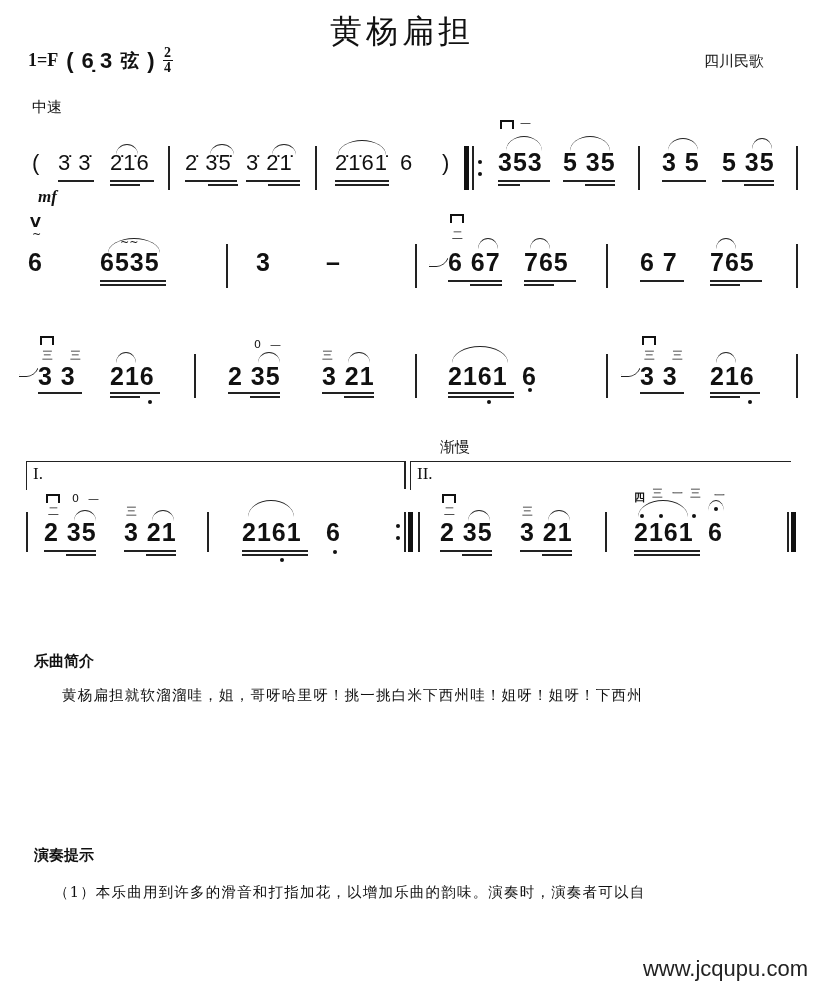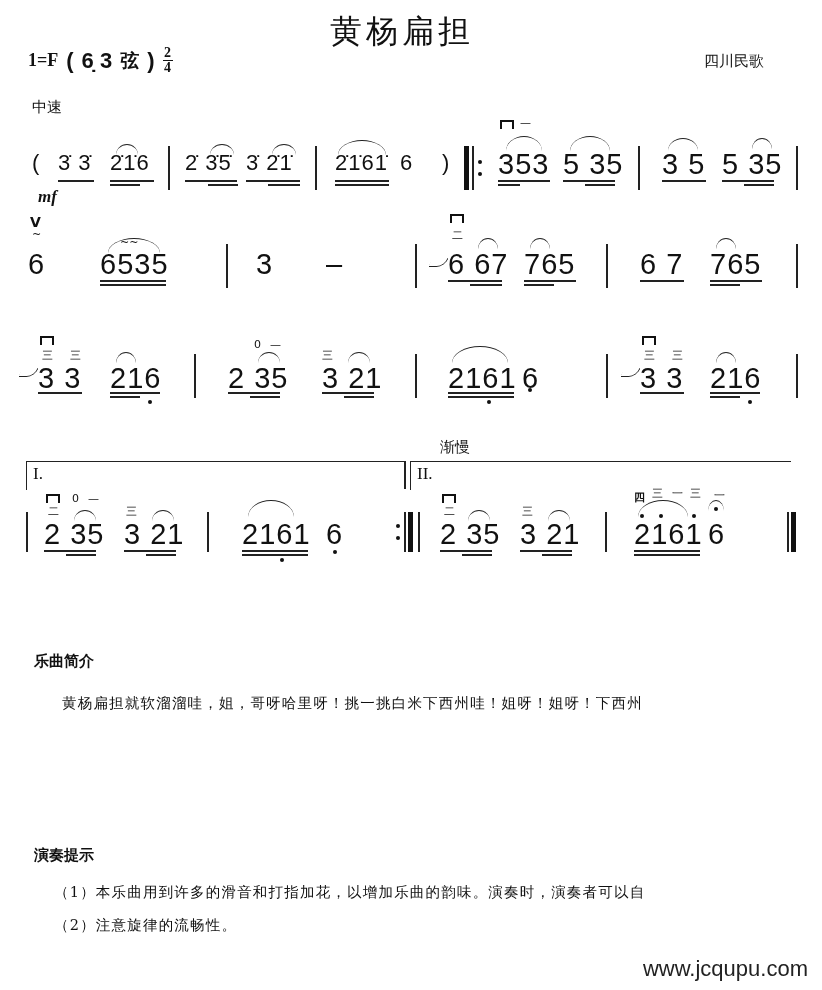--- a/index.html
+++ b/index.html
@@ -6,21 +6,21 @@
   body { width: 822px; height: 990px; position: relative; overflow: hidden; color: #111; font-family: "DejaVu Sans", sans-serif; }
   .abs { position: absolute; }
   .title { left: 330px; top: 10px; font-family: "DejaVu Serif", serif; font-size: 32px; letter-spacing: 4px; color: #111; }
   .key { left: 28px; top: 46px; font-family: "Liberation Serif", serif; font-size: 18px; font-weight: bold; display: flex; align-items: center; gap: 8px; }
   .key .tuning { font-family: "Liberation Sans", sans-serif; font-size: 22px; font-weight: bold; }
   .frac { display: inline-flex; flex-direction: column; align-items: center; font-size: 14px; line-height: 14px; font-weight: bold; }
   .frac .bar { width: 10px; border-top: 1.5px solid #111; }
   .origin { right: 58px; top: 52px; font-size: 15px; }
   .tempo { left: 32px; top: 98px; font-size: 15px; }
   .staff { position: absolute; left: 0; width: 822px; height: 60px; }
-  .note { position: absolute; font-family: "Liberation Sans", sans-serif; font-weight: normal; font-size: 29px; letter-spacing: 1px; color: #111; white-space: nowrap; }
+  .note { position: absolute; font-family: "Liberation Sans", sans-serif; font-weight: bold; font-size: 25px; letter-spacing: 1px; color: #111; white-space: nowrap; }
   .note.light { font-weight: normal; font-size: 22px; }
   .bar { position: absolute; width: 2px; background: #222; }
   .thick { position: absolute; width: 5px; background: #111; }
   .uline { position: absolute; height: 1.5px; background: #222; }
   .slur { position: absolute; border-top: 1.5px solid #222; border-radius: 50% 50% 0 0 / 100% 100% 0 0; height: 10px; }
   .dot { position: absolute; width: 4px; height: 4px; border-radius: 50%; background: #111; }
   .mark { position: absolute; font-size: 11px; color: #111; }
   .bow { position: absolute; width: 10px; height: 7px; border: 2.5px solid #111; border-bottom: none; }
   .grace { position: absolute; width: 16px; height: 8px; border-bottom: 1.5px solid #222; border-right: 1.5px solid #222; border-radius: 0 0 10px 0; transform: skewX(-20deg); }
   .volta { position: absolute; border-top: 1.5px solid #222; border-left: 1.5px solid #222; height: 28px; }
@@ -256,22 +256,21 @@
   <div class="slur" style="left:708px;top:10px;width:16px;"></div>
   <div class="dot" style="left:714px;top:17px;"></div>
   <div class="uline" style="left:634px;top:60px;width:66px;"></div>
   <div class="uline" style="left:634px;top:64px;width:66px;"></div>
   <div class="bar" style="left:787px;top:22px;height:40px;width:1.5px;"></div>
   <div class="thick" style="left:791px;top:22px;height:40px;"></div>
 </div>
 
 <div class="section-title" style="top:652px;">乐曲简介</div>
 <div class="para" style="top:680px;">
-  <div style="text-indent:28px;margin-top:8px;">黄杨扁担就软溜溜哇，姐，哥呀哈里呀！挑一挑白米下西州哇！姐呀！姐呀！下西州</div>
+  <div style="text-indent:28px;">黄杨扁担就软溜溜哇，姐，哥呀哈里呀！挑一挑白米下西州哇！姐呀！姐呀！下西州</div>
 </div>
 
 <div class="section-title" style="top:846px;">演奏提示</div>
 <div class="para" style="top:876px;line-height:33px;">
   <div style="text-indent:20px;">（1）本乐曲用到许多的滑音和打指加花，以增加乐曲的韵味。演奏时，演奏者可以自</div>
-  <div style="text-indent:20px;">（2）注意旋律的流畅性。</div>
 </div>
 
 <div class="abs watermark">www.jcqupu.com</div>
 
 </body></html>

